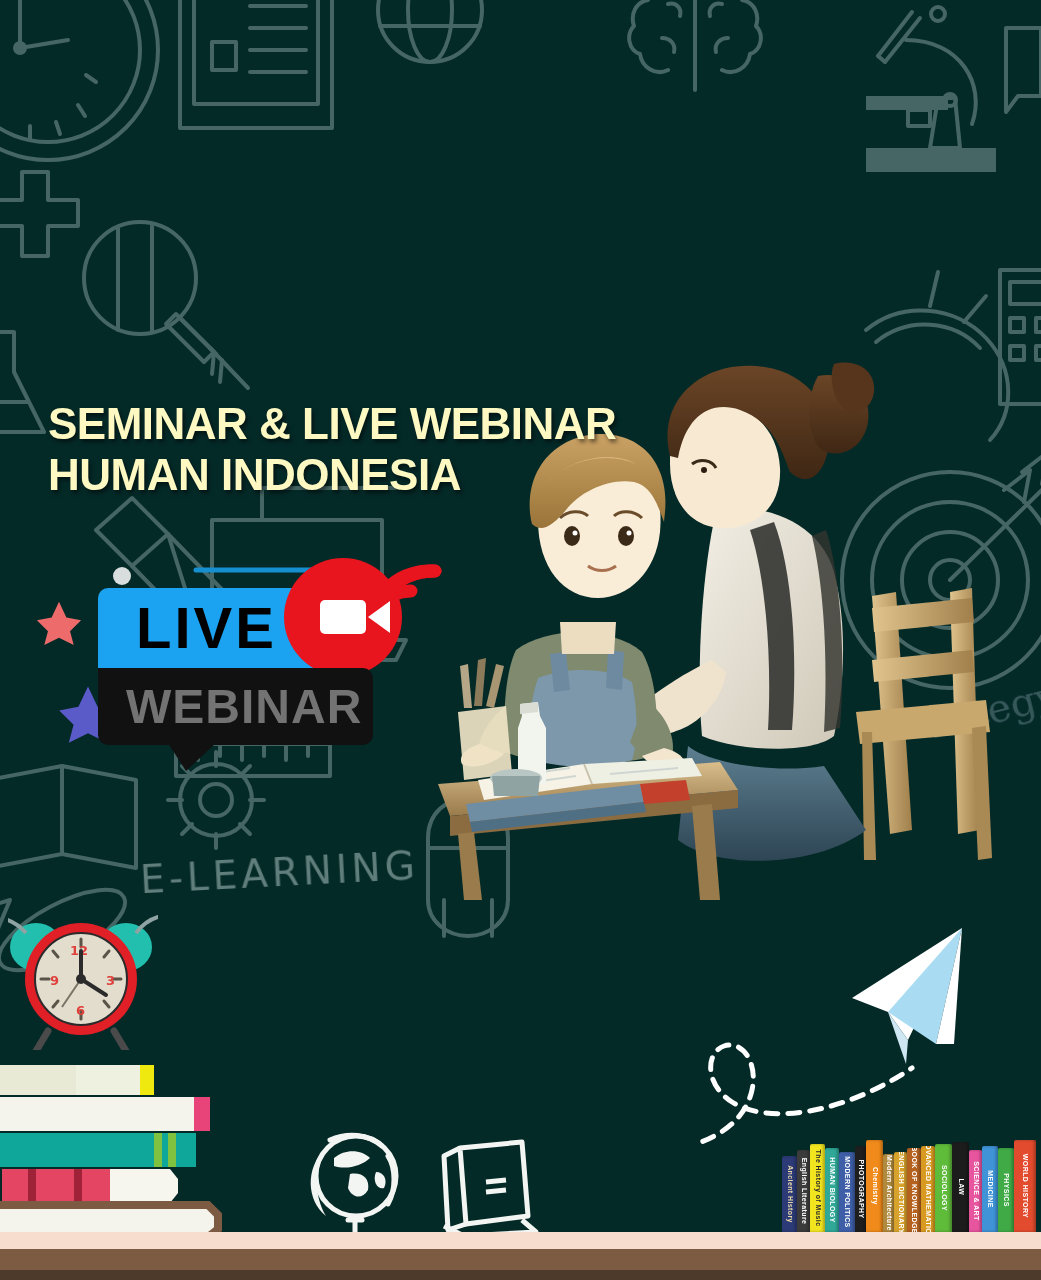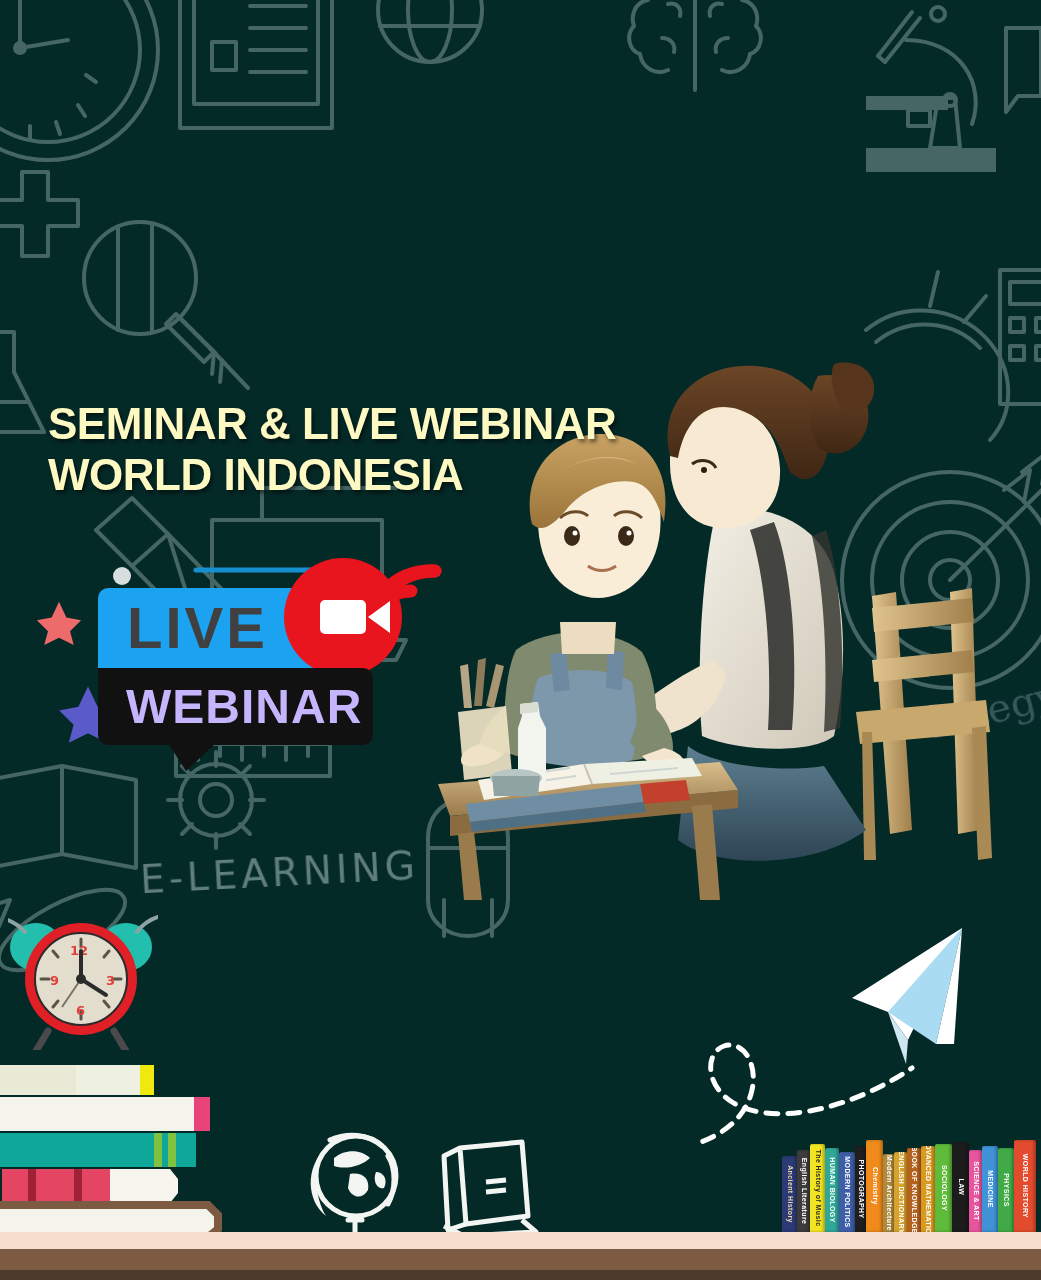--- a/index.html
+++ b/index.html
@@ -80,39 +80,39 @@
     position: absolute;
     left: 0; top: 0;
     width: 265px;
     height: 80px;
     background: #1ba2f0;
     border-radius: 10px 10px 0 0;
     display: flex;
     align-items: center;
   }
   .badge-live-text {
-    color: #404040;
+    color: #000000;
     font-size: 58px;
     font-weight: bold;
     letter-spacing: 3px;
-    padding-left: 29px;
+    padding-left: 38px;
     line-height: 1;
   }
   .badge-webinar {
     position: absolute;
     left: 0; top: 80px;
     width: 275px;
     height: 77px;
     background: #111111;
     border-radius: 0 10px 10px 10px;
     display: flex;
     align-items: center;
   }
   .badge-webinar-text {
-    color: #c4b5fd;
+    color: #737373;
     font-size: 48px;
     font-weight: bold;
     letter-spacing: 1px;
     padding-left: 28px;
     line-height: 1;
     text-align: center;
   }
   .badge-tail {
     position: absolute;
     left: 70px;
@@ -588,21 +588,21 @@
 
       <g>
         <ellipse cx="96" cy="418" rx="26" ry="9" fill="#b8c6c4"></ellipse>
         <path d="M72 416 L120 416 L118 436 L74 436 Z" fill="#8fa3a2"></path>
       </g>
     </svg>
   </div>
 
   <div class="headline">
     <span>SEMINAR &amp; LIVE WEBINAR</span>
-    <span class="l2">WORLD INDONESIA</span>
+    <span class="l2">HUMAN INDONESIA</span>
   </div>
 
   <svg class="star star-red" viewBox="0 0 50 50">
     <path d="M25 2 L33 19 L49 22 L37 34 L41 49 L25 41 L9 49 L13 34 L1 22 L17 19 Z" fill="#ee6b6b"></path>
   </svg>
   <svg class="star star-blue" viewBox="0 0 50 50">
     <path d="M25 2 L33 19 L49 22 L37 34 L41 49 L25 41 L9 49 L13 34 L1 22 L17 19 Z" fill="#5a5ac8"></path>
   </svg>
 
   <div class="badge">

